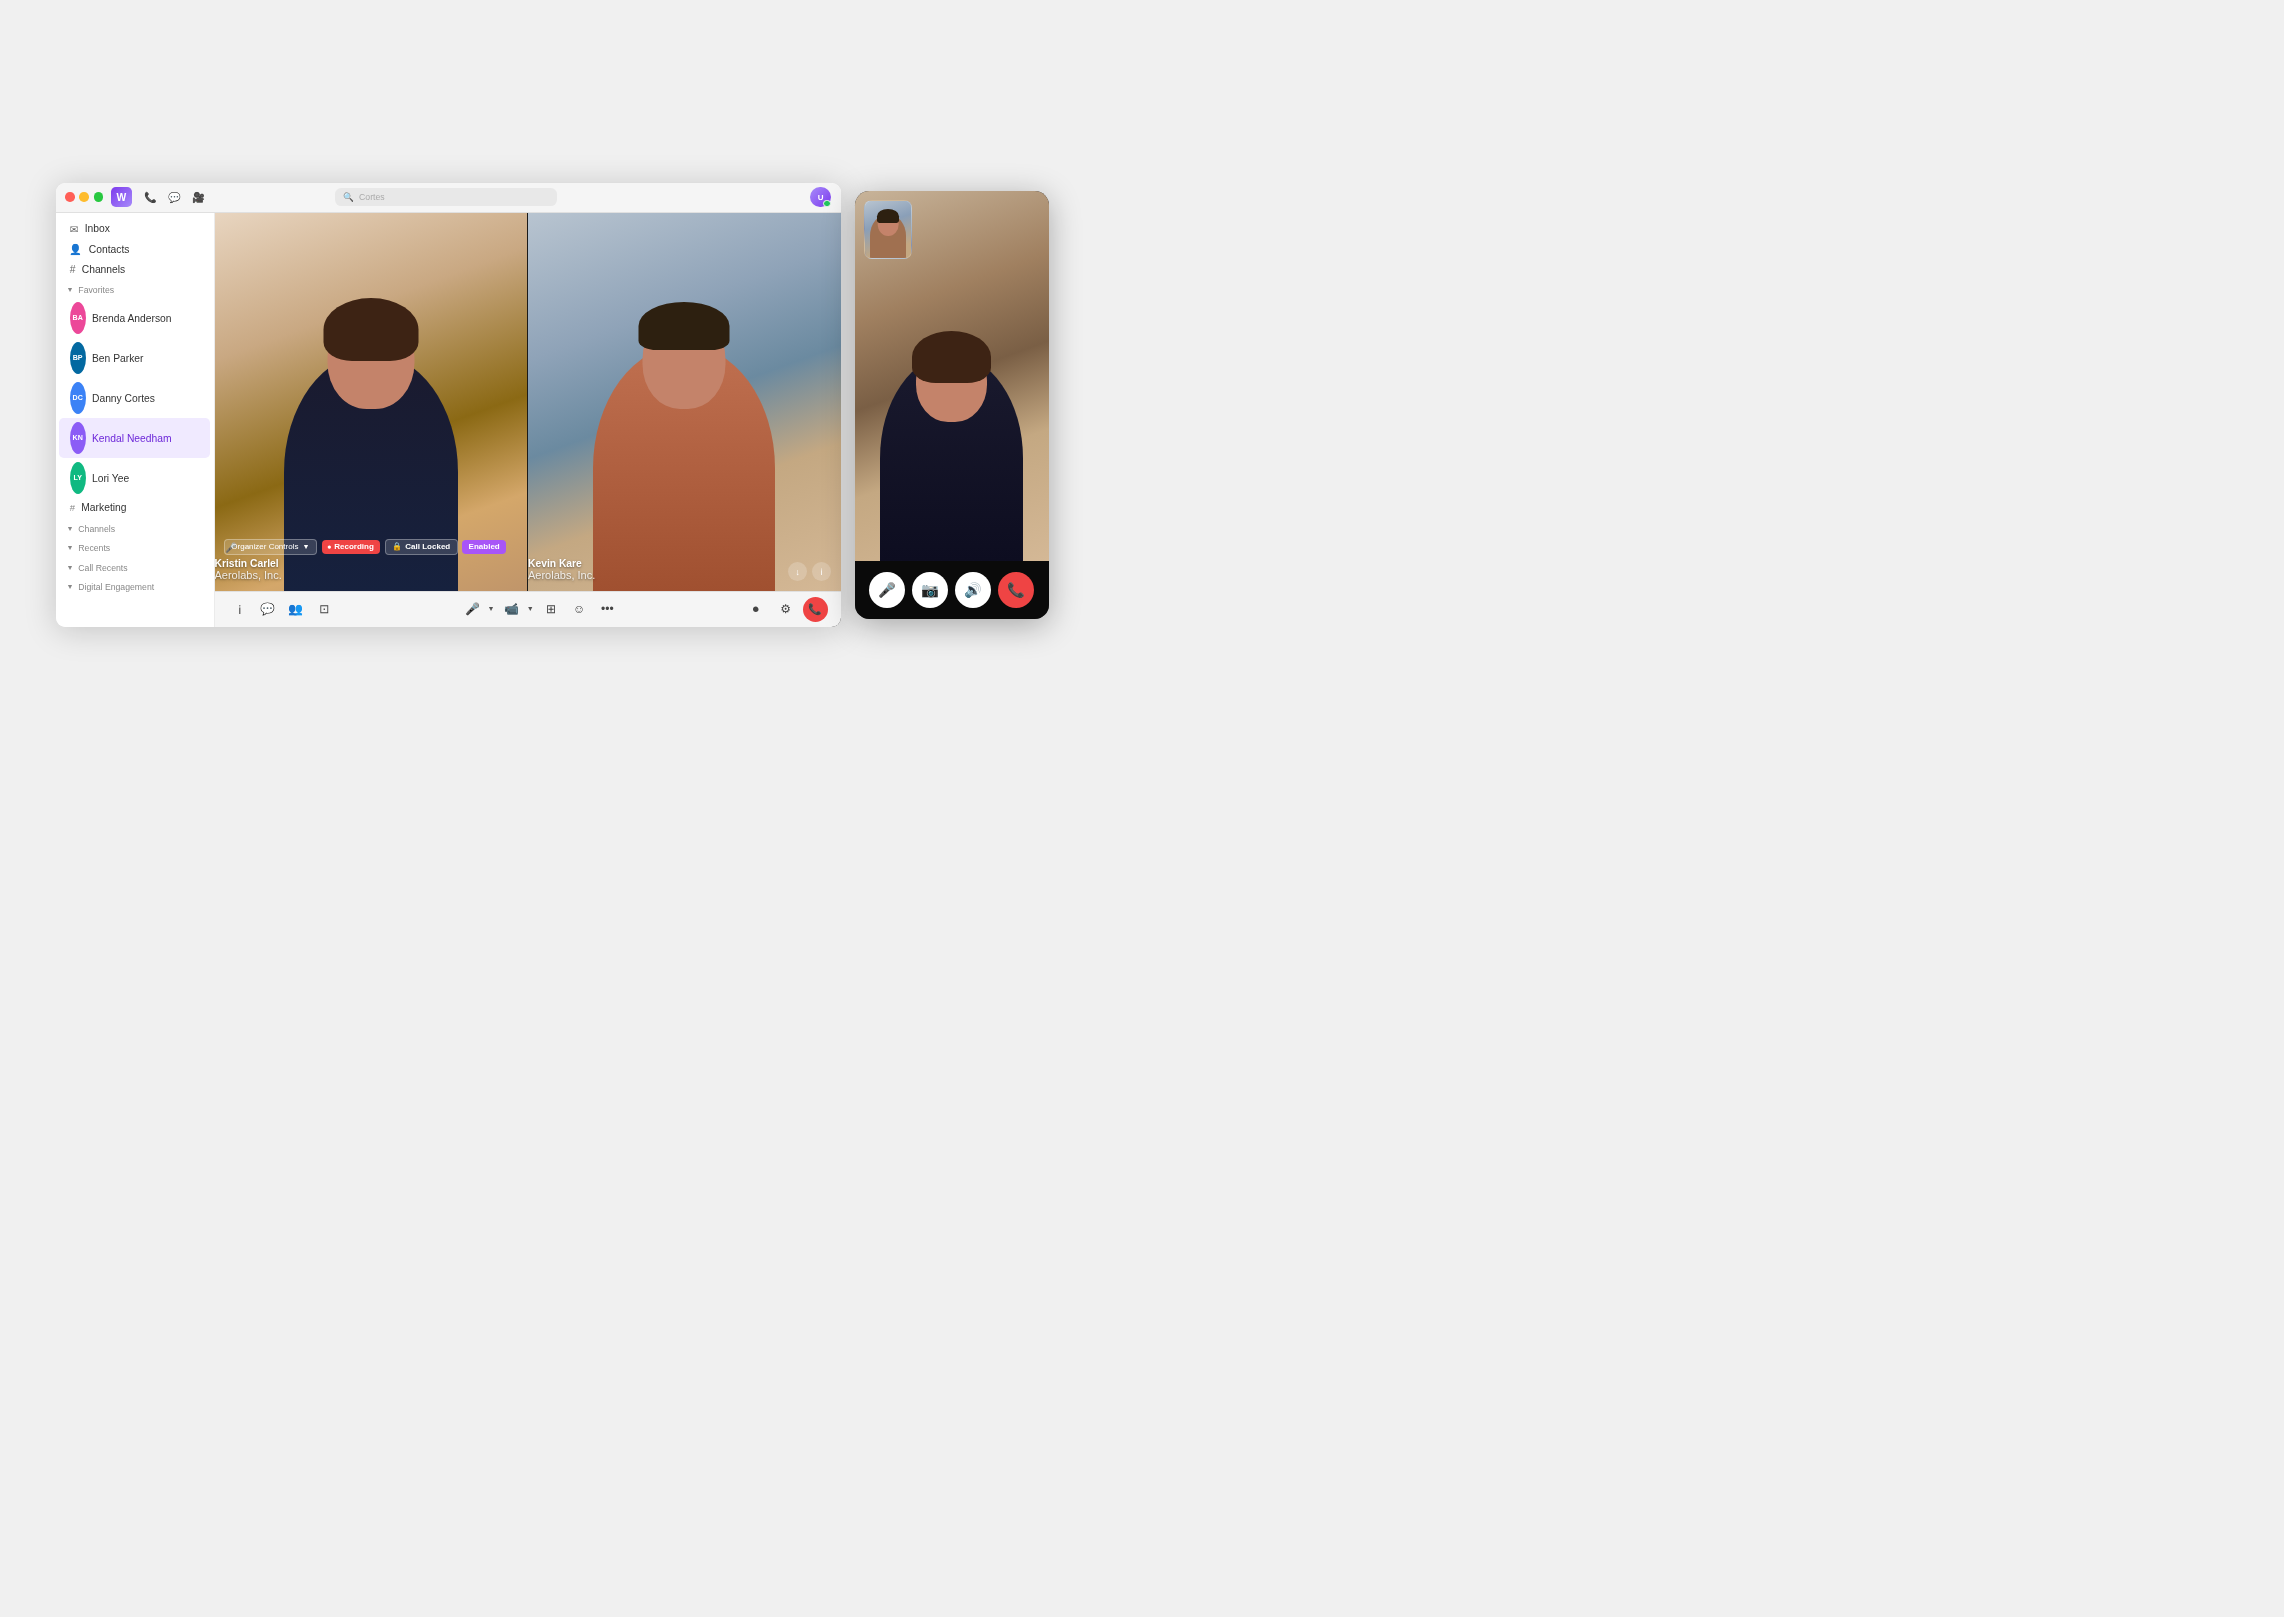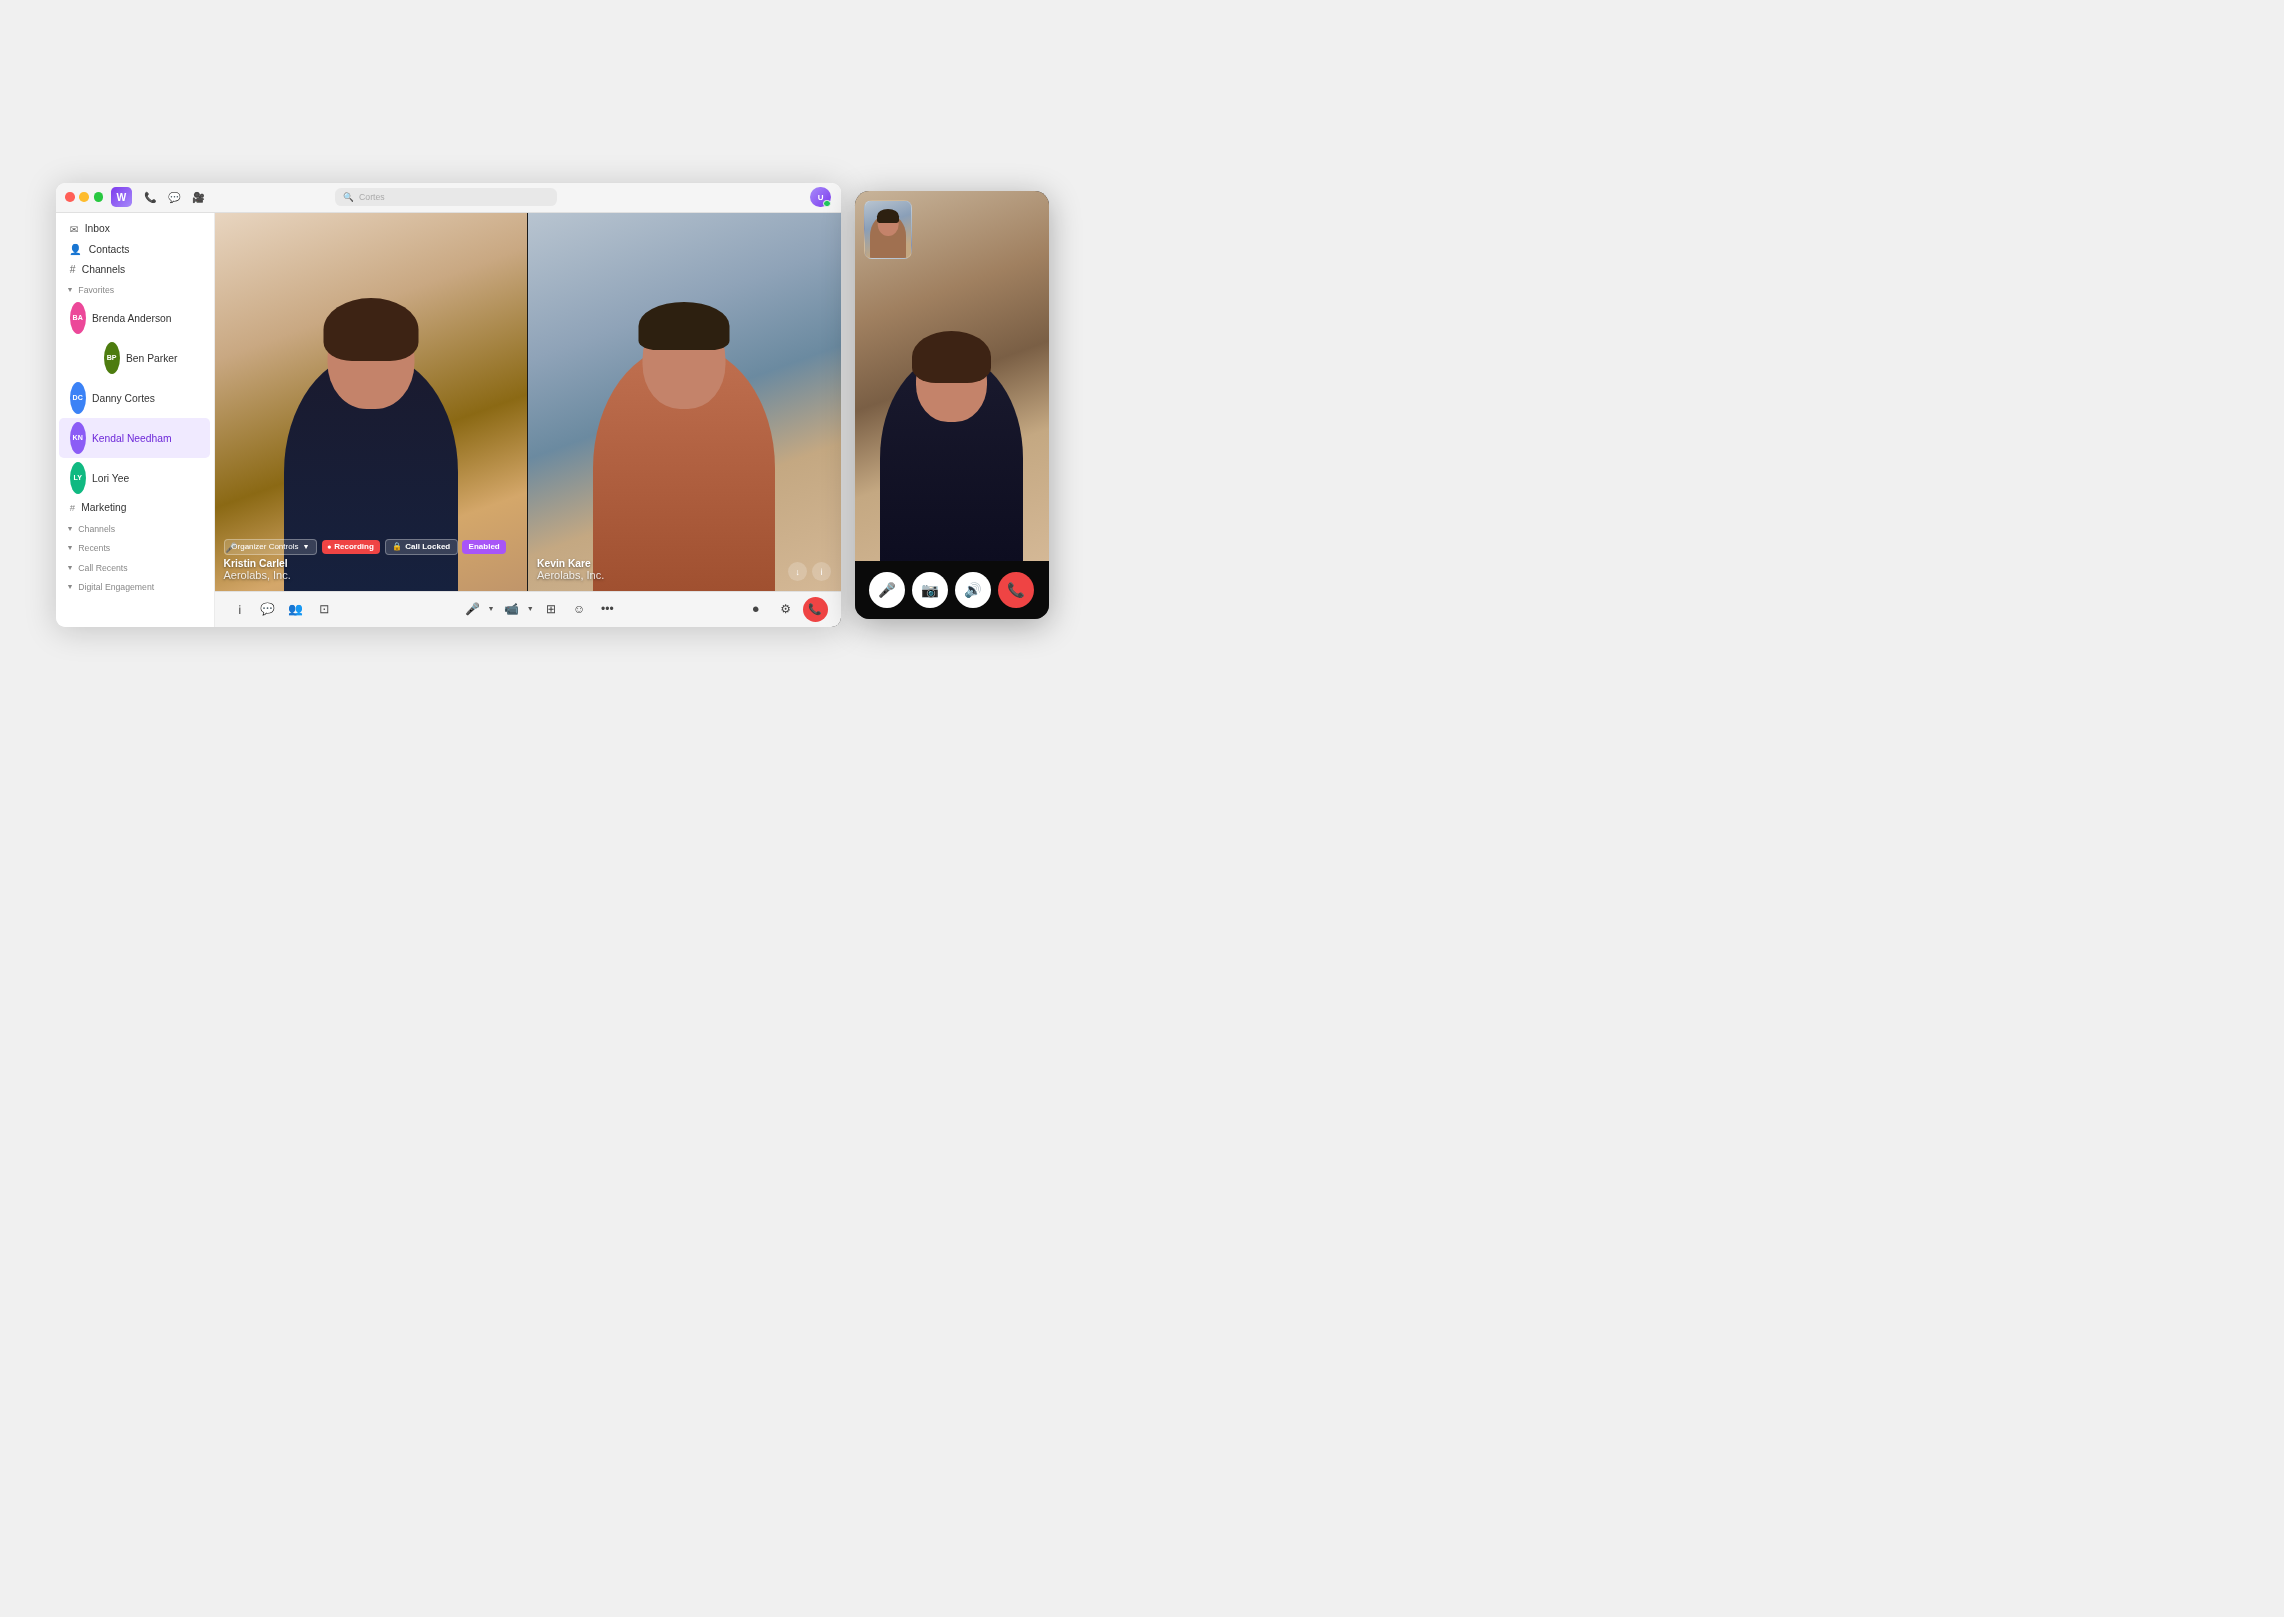--- a/index.html
+++ b/index.html
@@ -199,21 +199,21 @@
       background: linear-gradient(160deg, #e8d5c0 0%, #c9a882 30%, #8b6914 60%, #d4a76a 80%, #c0956a 100%);
     }
 
     .video-sim-2 {
       background: linear-gradient(160deg, #b8c4d0 0%, #8fa3b8 30%, #6b8aa0 50%, #c4a882 70%, #d4b896 100%);
     }
 
     .participant-info {
       position: absolute;
       bottom: 9.5px;
-      left: 9px;
+      left: 0;
     }
     .participant-name {
       color: white;
       font-size: 10.3px;
       font-weight: 600;
       text-shadow: 0 0.8px 2.4px rgba(0,0,0,0.5);
     }
     .participant-org {
       color: rgba(255,255,255,0.85);
       font-size: 11px;
@@ -479,21 +479,21 @@
         <div class="sidebar-section-header">
           <span style="font-size:7.1px;">▼</span>
           <span>Favorites</span>
         </div>
 
         <div class="sidebar-item">
           <div class="avatar-circle" style="background:#ec4899;">BA</div>
           <span>Brenda Anderson</span>
         </div>
         <div class="sidebar-item">
-          <div class="avatar-circle" style="background:#4d7c0f;margin-left:34px;">BP</div>
+          <div class="avatar-circle" style="background:#0369a1;">BP</div>
           <span>Ben Parker</span>
         </div>
         <div class="sidebar-item">
           <div class="avatar-circle" style="background:#3b82f6;">DC</div>
           <span>Danny Cortes</span>
         </div>
         <div class="sidebar-item active">
           <div class="avatar-circle" style="background:#8b5cf6;">KN</div>
           <span>Kendal Needham</span>
         </div>

